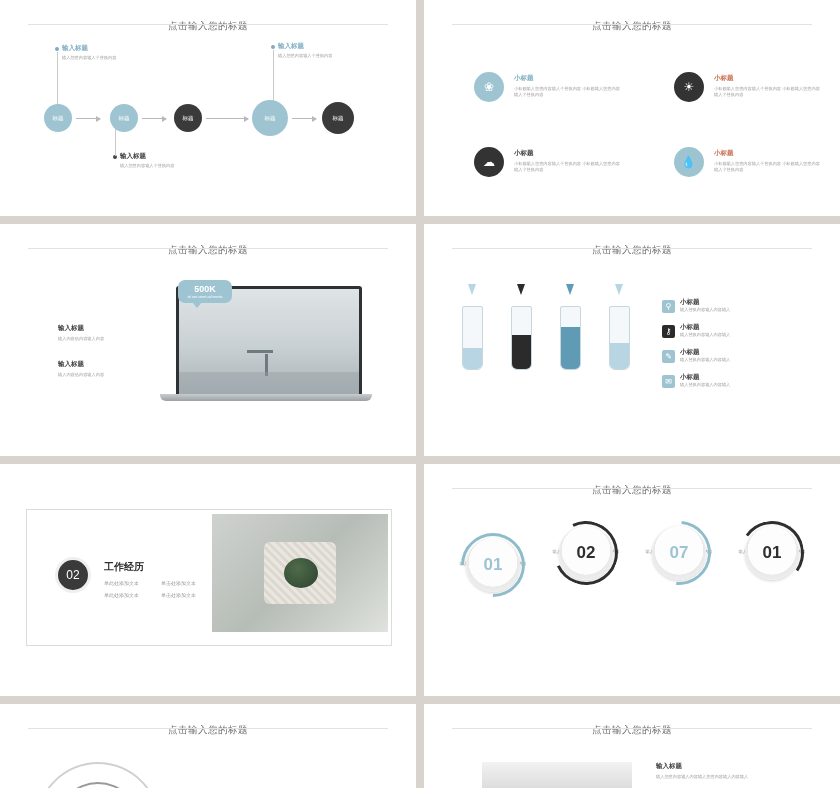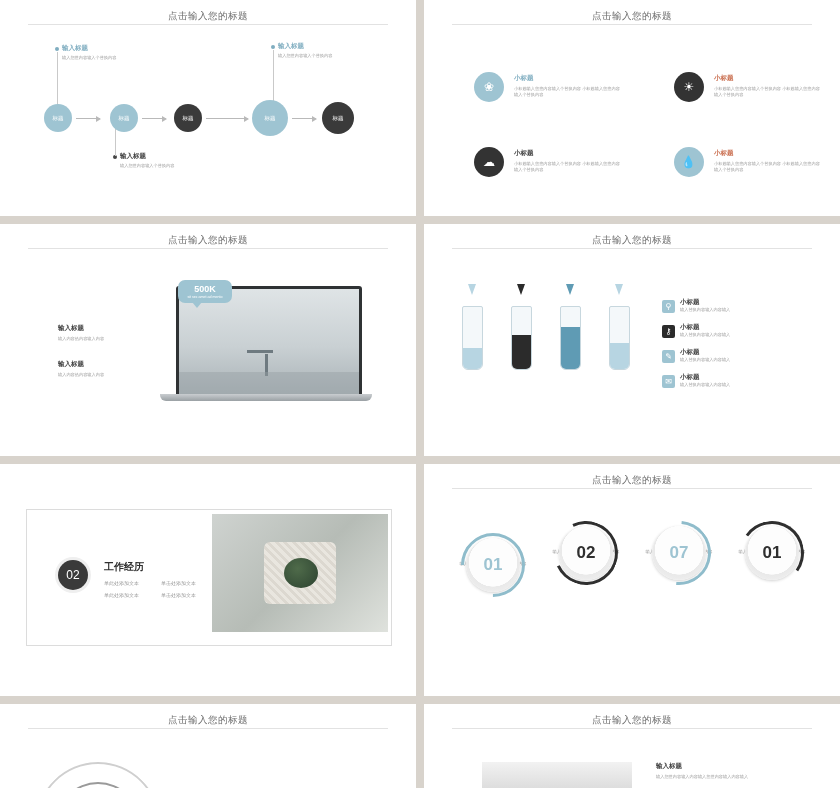--- a/index.html
+++ b/index.html
@@ -30,21 +30,21 @@
     overflow: hidden;
   }
   .slide-title {
     position: absolute;
     top: 0;
     left: 0;
     right: 0;
     text-align: center;
     font-size: 9.5px;
     color: #6b6b6b;
-    padding-top: 10px;
+    padding-top: 20px;
     letter-spacing: 0.5px;
   }
   .title-rule {
     position: absolute;
     top: 24px;
     left: 28px;
     right: 28px;
     height: 1px;
     background: #e2e2e2;
   }

